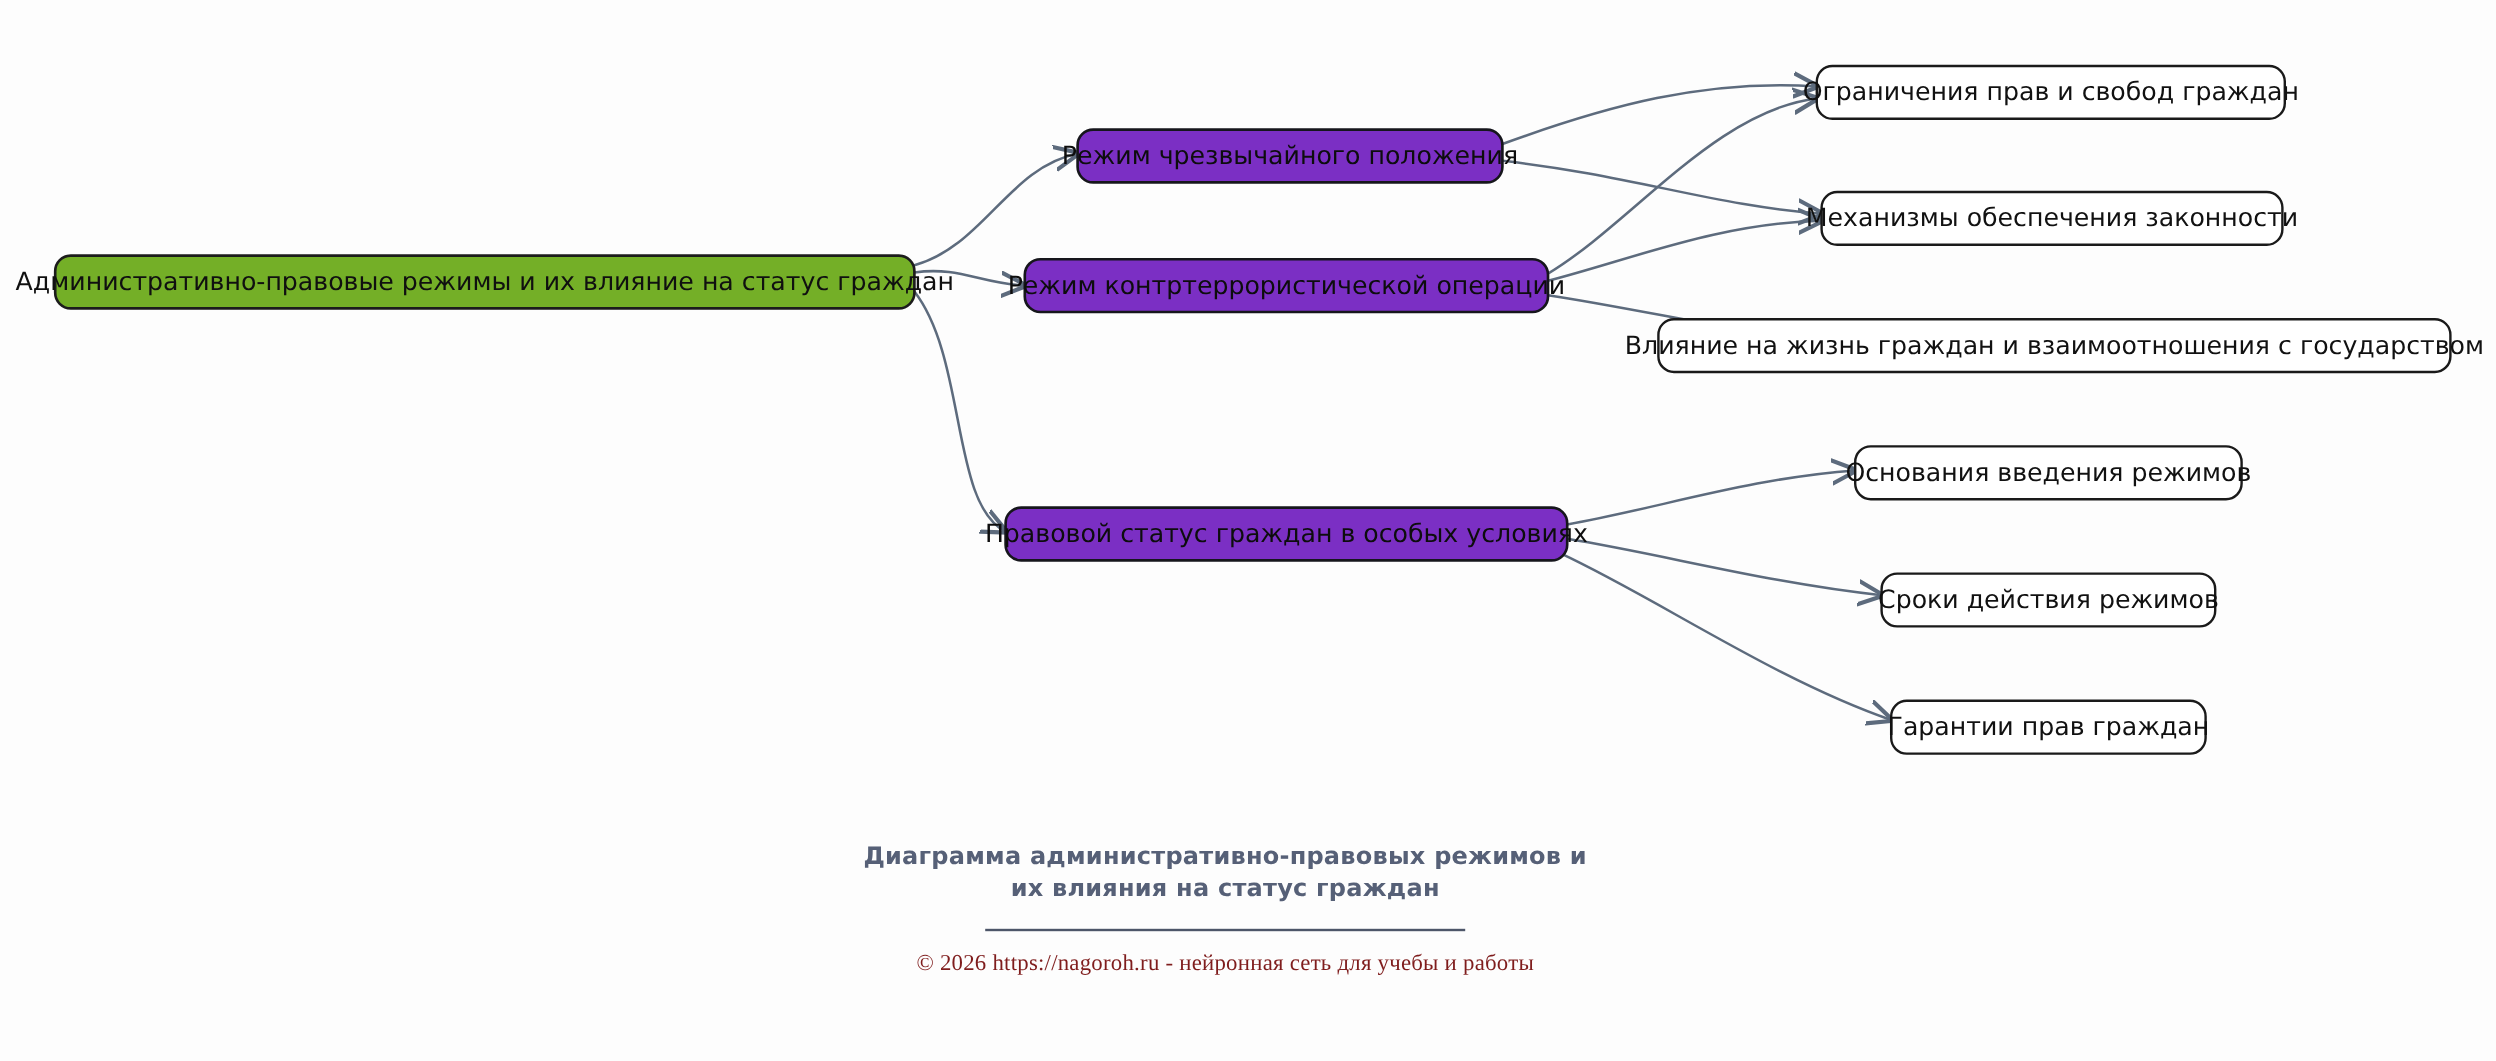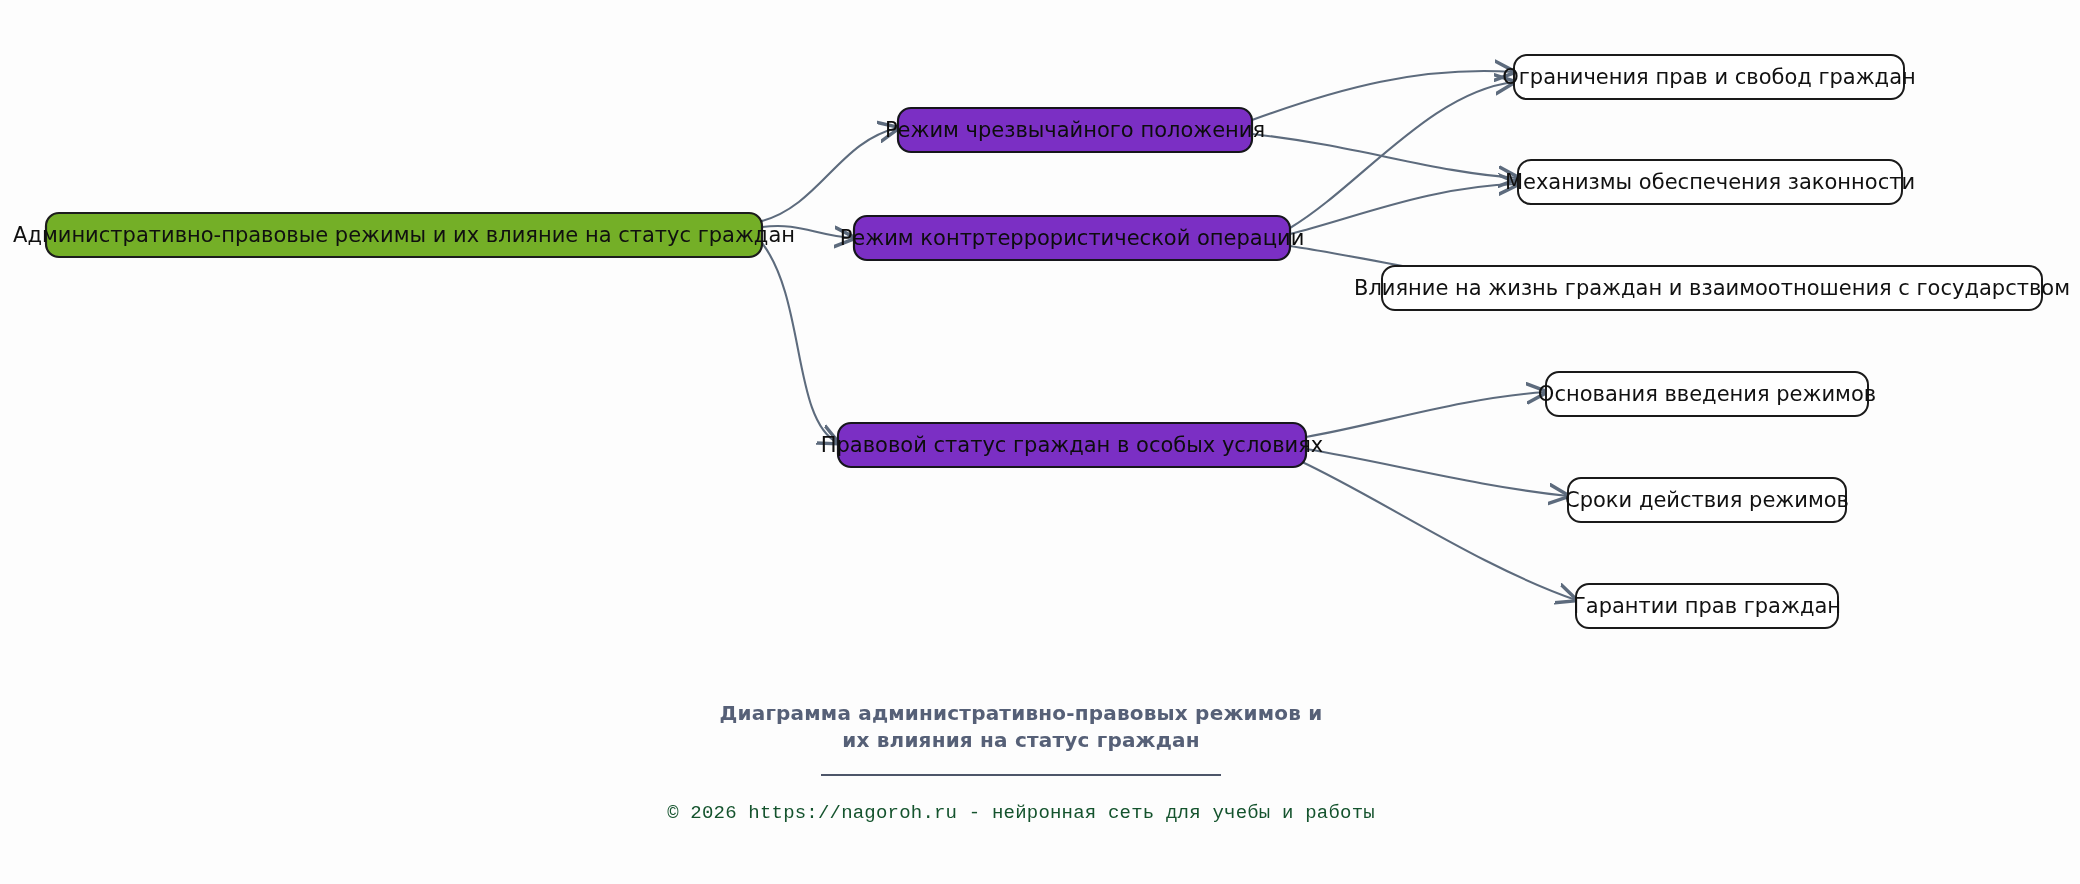--- a/index.html
+++ b/index.html
@@ -72,24 +72,24 @@
     letter-spacing: 0.2px;
     white-space: pre-line;
   }
   .caption-rule {
     width: 400px;
     height: 0;
     margin: 20px auto 0 auto;
     border-top: 2px solid #4d5669;
   }
   .footer-text {
-    margin-top: 26px;
-    font-family: Liberation Mono, monospace;
+    margin-top: 16px;
+    font-family: Liberation Serif, serif;
     font-size: 19px;
-    color: #14532d;
+    color: #7f1d1d;
     letter-spacing: 0.2px;
   }
 </style>
 </head>
 <body>
 
 <div id="stage">
 
   <svg id="mindmap" viewBox="0 0 2080 884">
     <defs>

